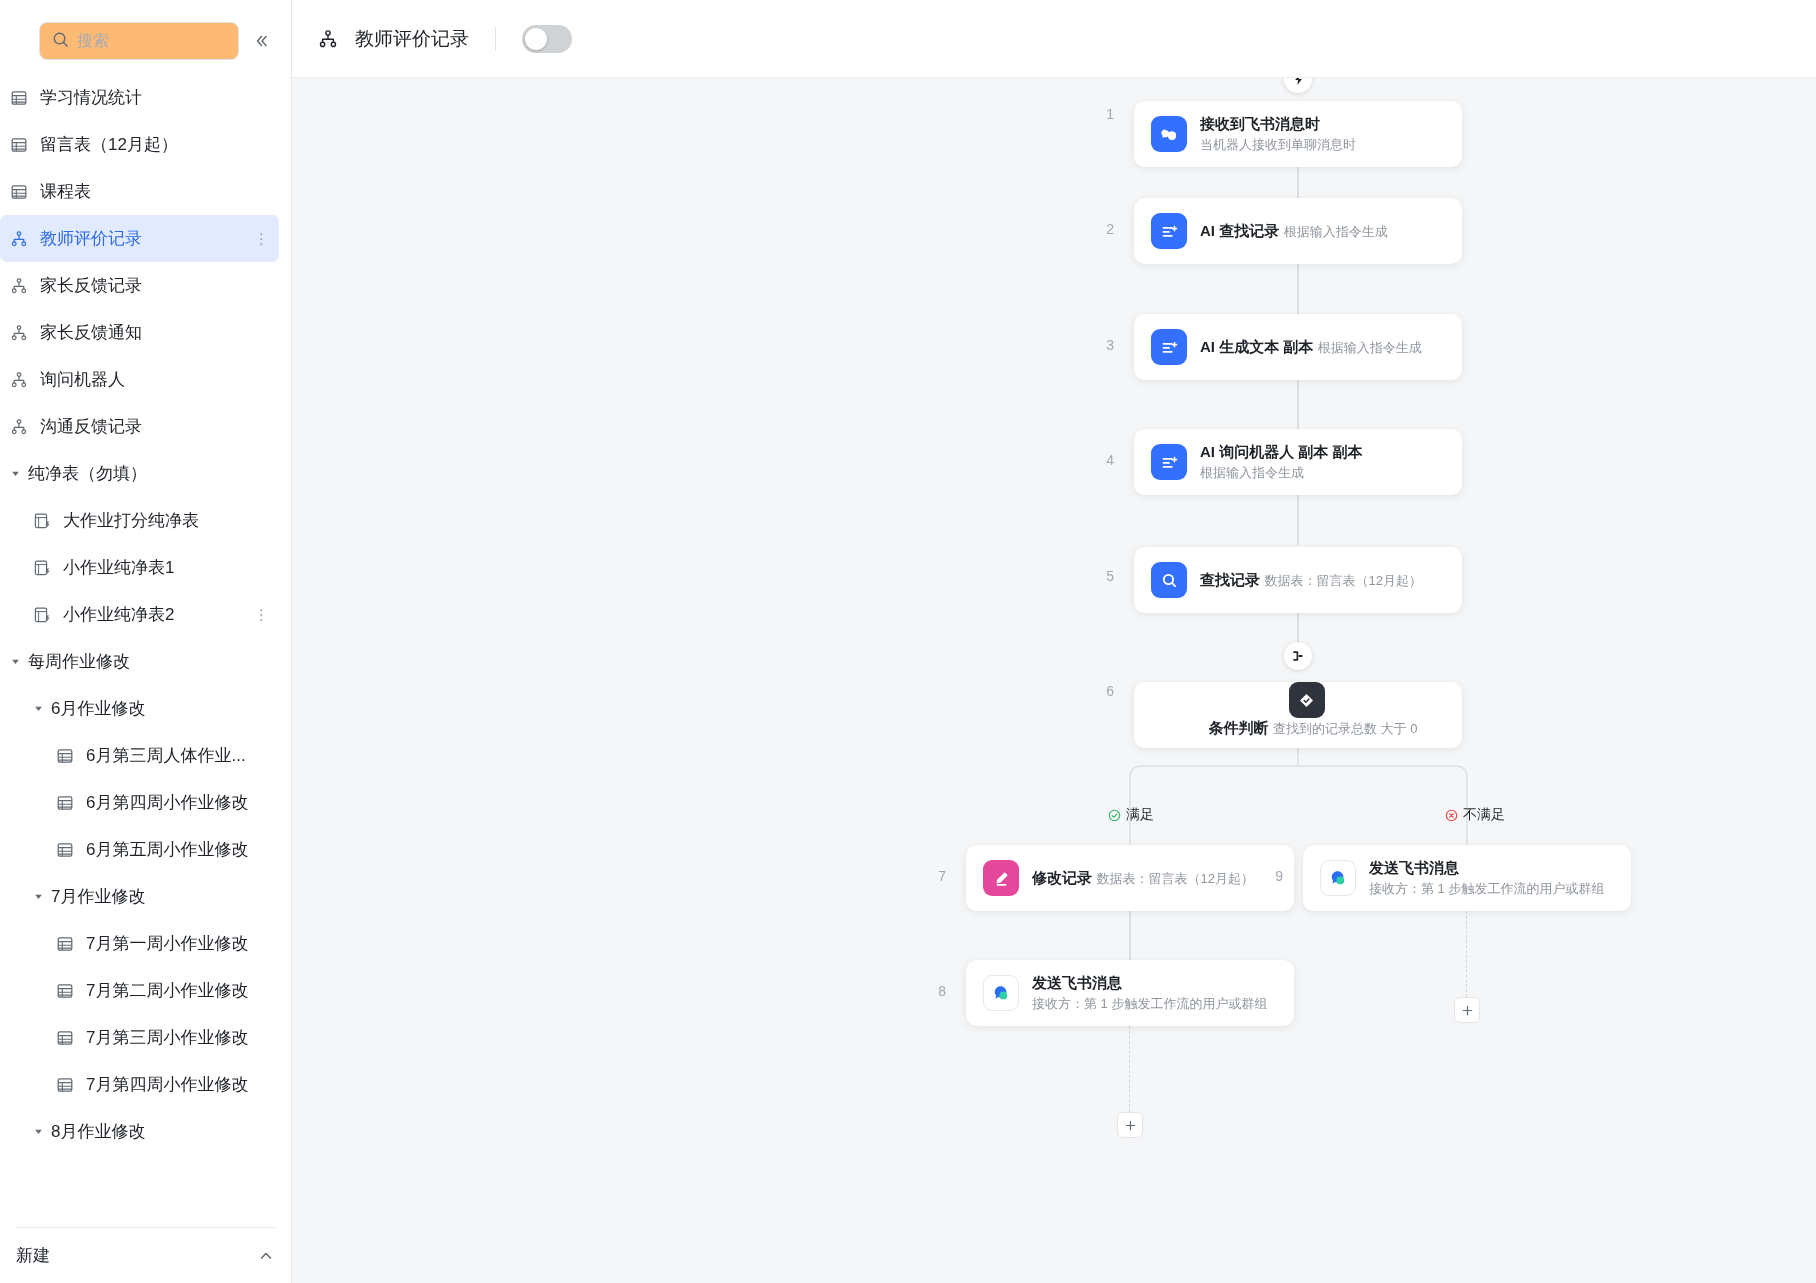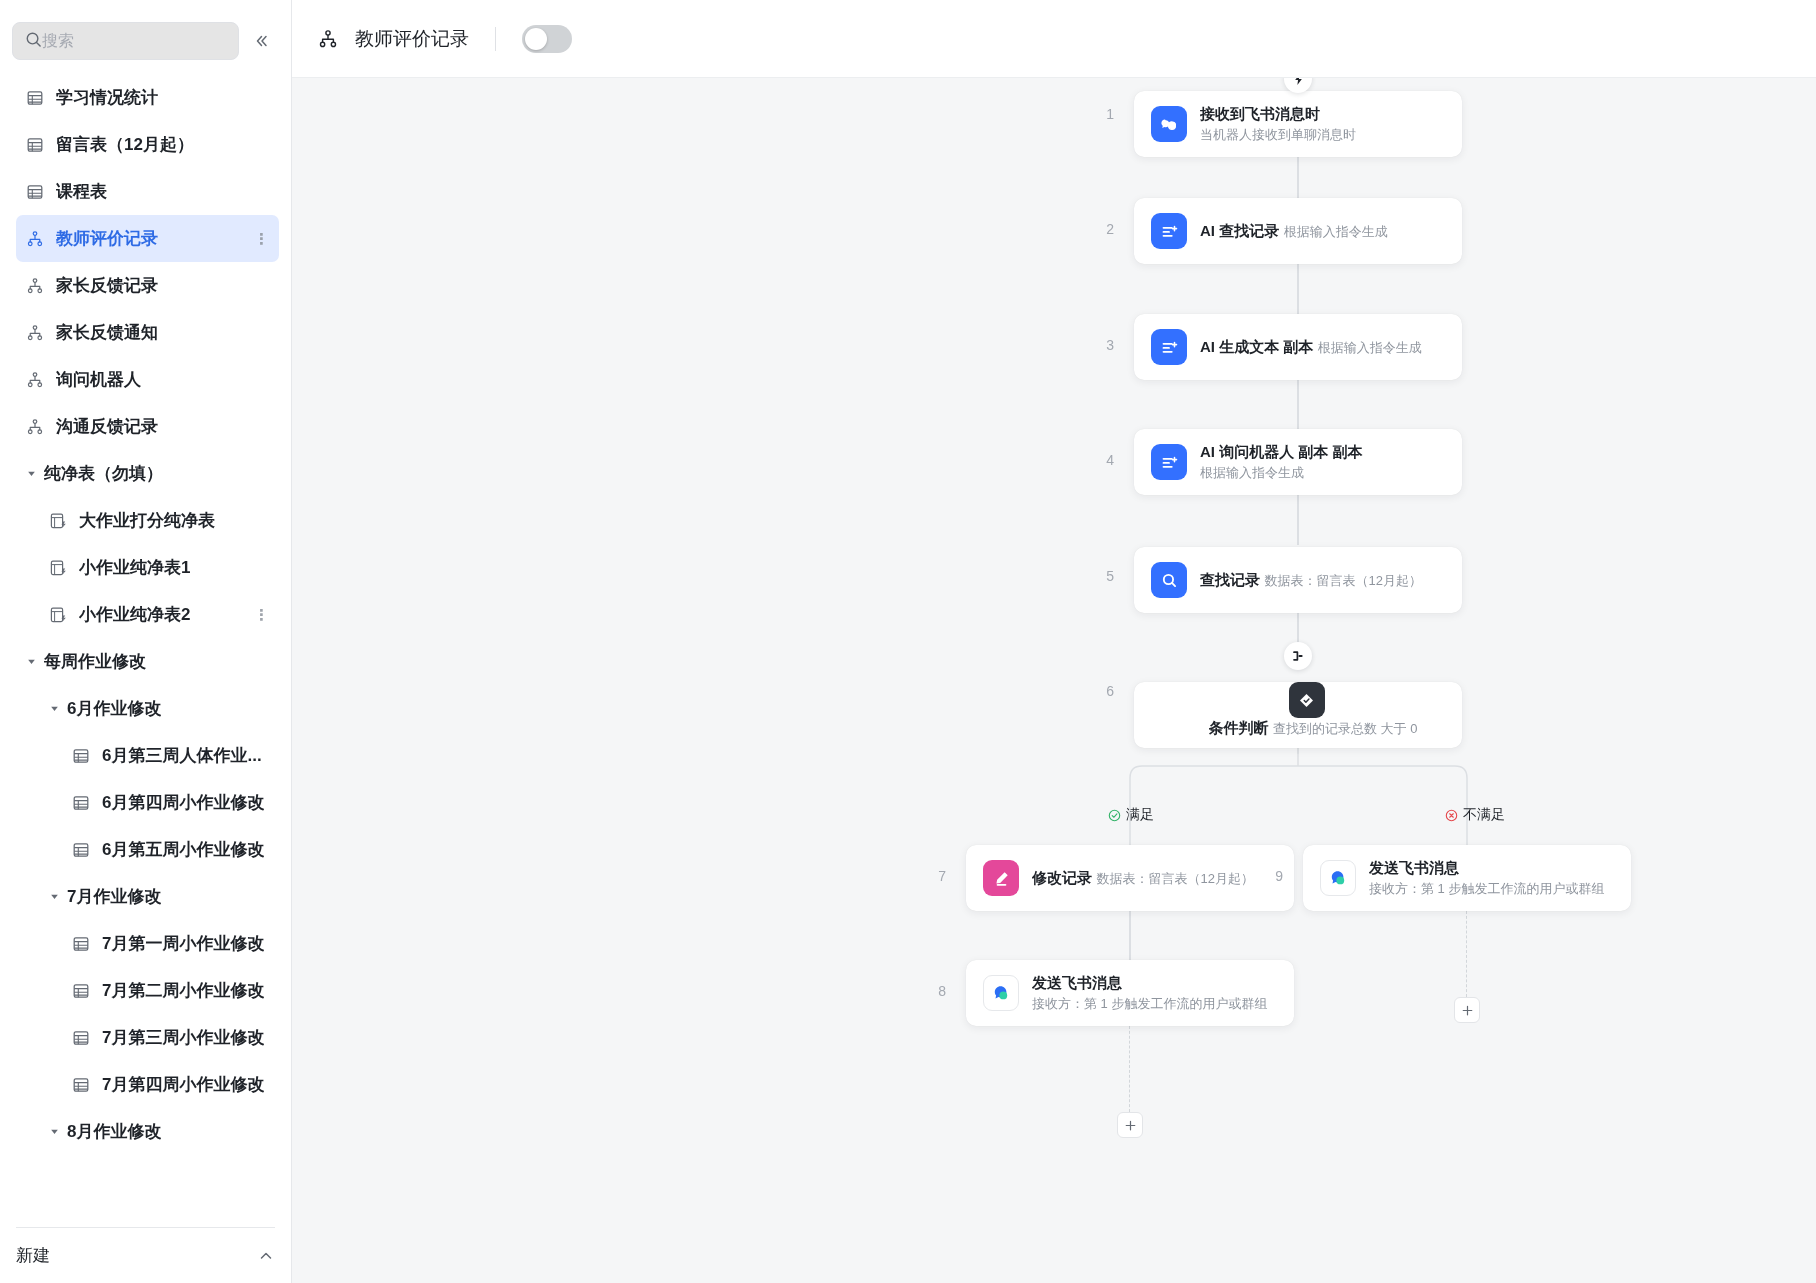--- a/index.html
+++ b/index.html
@@ -16,39 +16,40 @@
     width: 292px; height: 1283px;
     background: #ffffff;
     border-right: 1px solid #e6e8eb;
     display: flex; flex-direction: column;
     position: relative;
   }
   .sb-top { padding: 22px 16px 10px 12px; display: flex; align-items: center; gap: 8px; }
   .search-box {
     flex: 1; height: 38px;
     border: 1px solid #dfe1e5; border-radius: 8px;
-    display: flex; align-items: center; gap: 0;
+    display: flex; align-items: center; gap: 8px;
     padding: 0 12px;
-    background: #e5e5e5;
+    background: #fdba74;
+    margin-left: 27px;
   }
   .search-box svg { flex: 0 0 auto; }
   .search-input {
     border: none; outline: none; width: 100%;
     font-size: 16px; color: #1f2329;
     font-family: "Liberation Sans", "DejaVu Sans", sans-serif;
     background: transparent;
   }
   .search-input::placeholder { color: #a6aab2; }
   .collapse-btn {
     width: 28px; height: 28px; display: flex;
     align-items: center; justify-content: center;
     color: #646a73; cursor: pointer; flex: 0 0 auto;
   }
 
-  .sb-list { flex: 1; overflow: hidden; padding: 4px 12px 0 16px; font-weight: bold; }
+  .sb-list { flex: 1; overflow: hidden; padding: 4px 12px 0 0; }
 
   .sb-row {
     height: 47px;
     display: flex; align-items: center;
     border-radius: 7px;
     cursor: pointer;
     position: relative;
     padding-right: 10px;
   }
   .sb-row .ico { flex: 0 0 auto; display: flex; align-items: center; justify-content: center; width: 22px; }
@@ -442,21 +443,21 @@
         <div class="conn" style="left: 1005.25px; top: 302px; height: 49px;"></div>
         <div class="conn" style="left: 1005.25px; top: 417px; height: 50px;"></div>
         <div class="conn" style="left: 1005.25px; top: 533px; height: 49px;"></div>
         <svg class="fork" width="1816" height="1283" style="left: 0px; top: 0px;">
           <path d="M1006 648 L1006 676 M838 767 L838 700 Q838 688 850 688 L1163 688 Q1175 688 1175 700 L1175 767" stroke="#dcdfe3" stroke-width="1.5" fill="none"></path>
           <path d="M1006 648 L1006 688" stroke="#dcdfe3" stroke-width="1.5" fill="none"></path>
         </svg>
         <div class="conn" style="left: 837.25px; top: 833px; height: 49px;"></div>
         <div class="conn dashed" style="left: 837.25px; top: 948px; height: 86px;"></div>
         <div class="conn dashed" style="left: 1174.25px; top: 833px; height: 86px;"></div>
-        <div class="node" style="left: 842px; top: 13px; justify-content: flex-end;">
+        <div class="node" style="left: 842px; top: 23px; justify-content: flex-end;">
           <span class="nicon" style="background:#3370ff;">
             <svg width="22" height="22" viewBox="0 0 24 24" fill="none">
       <path d="M7.6 7.2c-2.2 0-3.9 1.7-3.9 3.8 0 1.2.6 2.3 1.5 3l-.5 2.3 2.3-1c.4.1.9.2 1.4.2 2.2 0 4-1.7 4-3.8s-1.8-3.8-4-3.8z" fill="#fff"></path>
       <circle cx="15.3" cy="14.2" r="4.3" fill="#fff"></circle>
       <circle cx="15.3" cy="14.2" r="3.1" fill="#3370ff"></circle>
       <circle cx="15.3" cy="14.2" r="4.3" fill="#fff" fill-opacity="0.0"></circle>
       <path d="M11.1 12.6a4.3 4.3 0 0 1 8.5 1.6 4.3 4.3 0 0 1-8.5-1.6z" fill="#fff"></path>
     </svg>
           </span>
      <span class="ntext">

